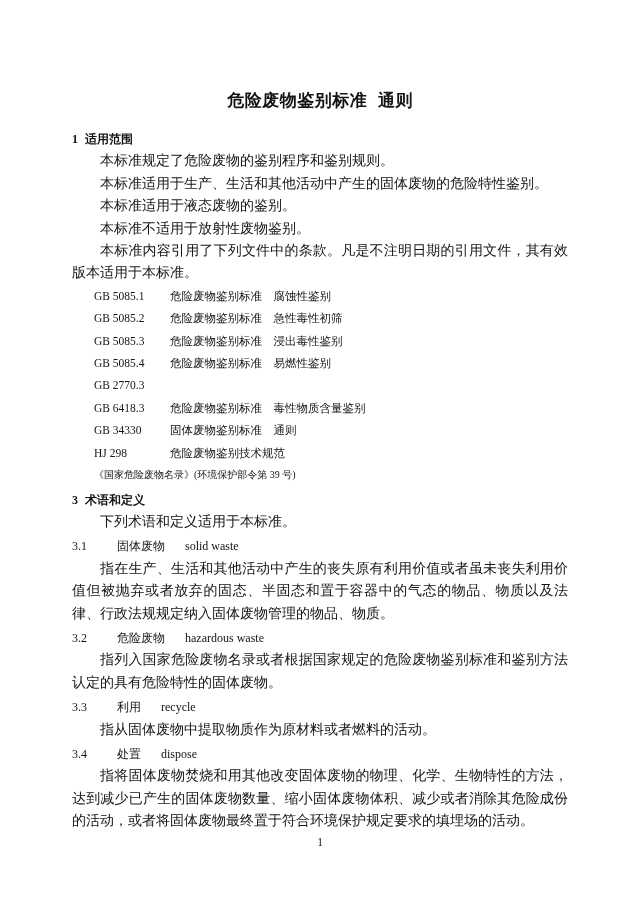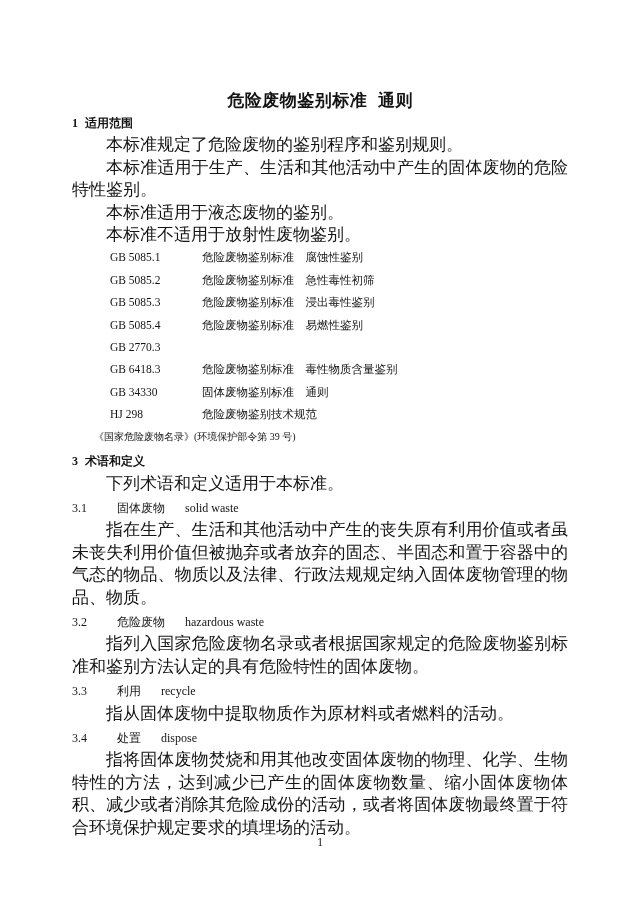--- a/index.html
+++ b/index.html
@@ -25,35 +25,35 @@
     letter-spacing: 0.5px;
     line-height: 22px;
   }
   .section-heading {
     font-size: 12px;
     font-weight: bold;
     line-height: 22.4px;
     margin-top: 2px;
     word-spacing: 4px;
   }
-  .first-section { margin-top: 0; }
+  .first-section { margin-top: 16px; }
   .body-par {
-    font-size: 17px;
+    font-size: 14px;
     line-height: 22.4px;
     text-indent: 2em;
     text-align: justify;
   }
   .ref-row {
     display: flex;
     margin-left: 22px;
     font-size: 11.5px;
     line-height: 22.4px;
   }
-  .ref-code { width: 76px; flex: 0 0 76px; margin-left: 16px; }
-  .ref-title { flex: 1; margin-left: 16px; }
+  .ref-code { width: 76px; flex: 0 0 76px; }
+  .ref-title { flex: 1; }
   .ref-note {
     margin-left: 22px;
     font-size: 10px;
     line-height: 22.4px;
   }
   .term-heading {
     font-size: 12px;
     font-weight: normal;
     line-height: 22.4px;
     margin-top: 2px;
@@ -76,20 +76,21 @@
 <div class="page">
 
   <h1 class="doc-title">危险废物鉴别标准 通则</h1>
 
   <h2 class="section-heading first-section">1 适用范围</h2>
   <p class="body-par">本标准规定了危险废物的鉴别程序和鉴别规则。</p>
   <p class="body-par">本标准适用于生产、生活和其他活动中产生的固体废物的危险特性鉴别。</p>
   <p class="body-par">本标准适用于液态废物的鉴别。</p>
   <p class="body-par">本标准不适用于放射性废物鉴别。</p>
 
+  <p class="body-par">本标准内容引用了下列文件中的条款。凡是不注明日期的引用文件，其有效版本适用于本标准。</p>
 
   <div class="ref-row">
     <span class="ref-code">GB 5085.1</span>
     <span class="ref-title">危险废物鉴别标准　腐蚀性鉴别</span>
   </div>
   <div class="ref-row">
     <span class="ref-code">GB 5085.2</span>
     <span class="ref-title">危险废物鉴别标准　急性毒性初筛</span>
   </div>
   <div class="ref-row">

